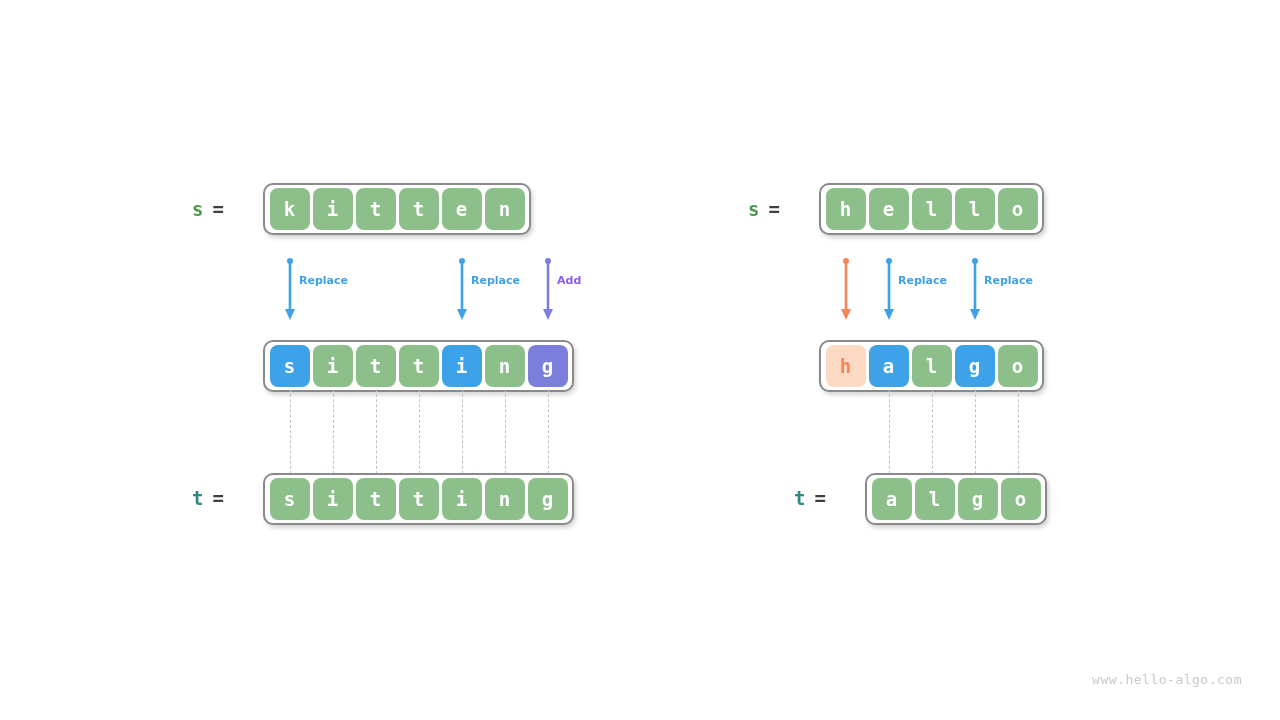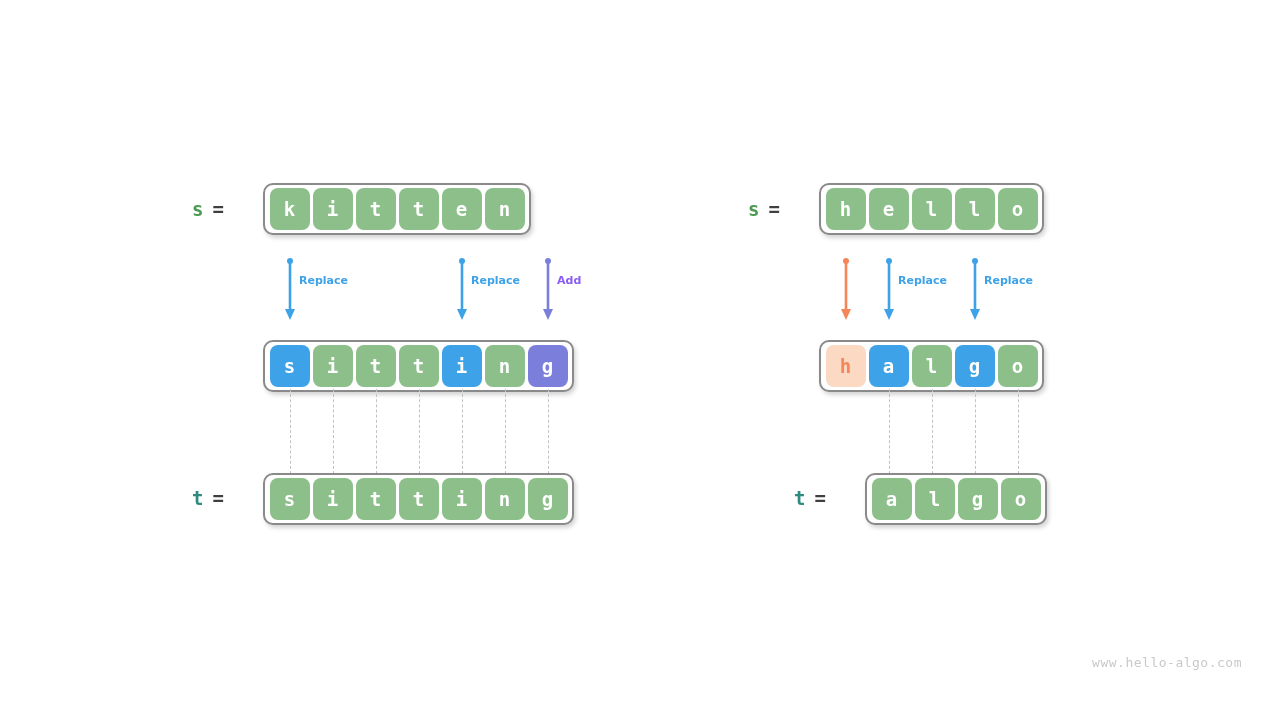--- a/index.html
+++ b/index.html
@@ -74,21 +74,21 @@
   .dash-line {
     position: absolute;
     width: 0;
     border-left: 1.5px dashed #c2c2c2;
   }
 
   
   .watermark {
     position: absolute;
     right: 38px;
-    bottom: 50px;
+    bottom: 33px;
     font-family: "DejaVu Sans Mono", monospace;
     font-size: 13px;
     color: #c9c9c9;
     letter-spacing: 0.5px;
     margin-left: 35px;
   }
 </style>
 </head>
 <body>
 

